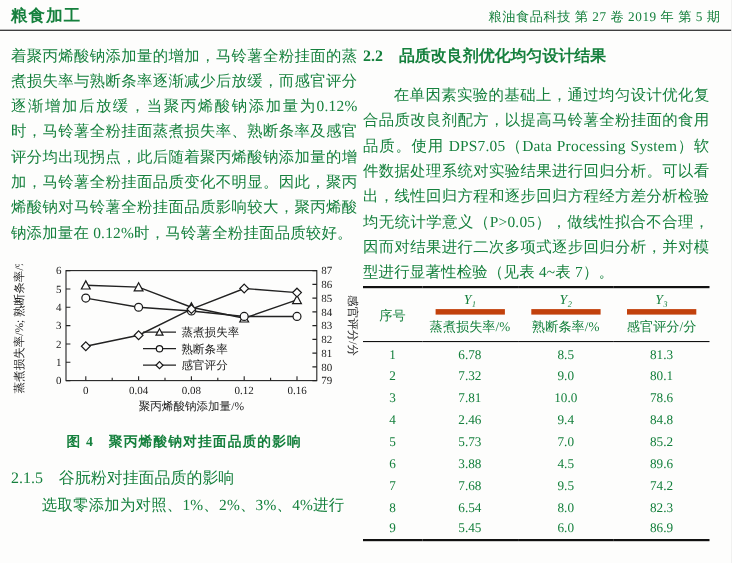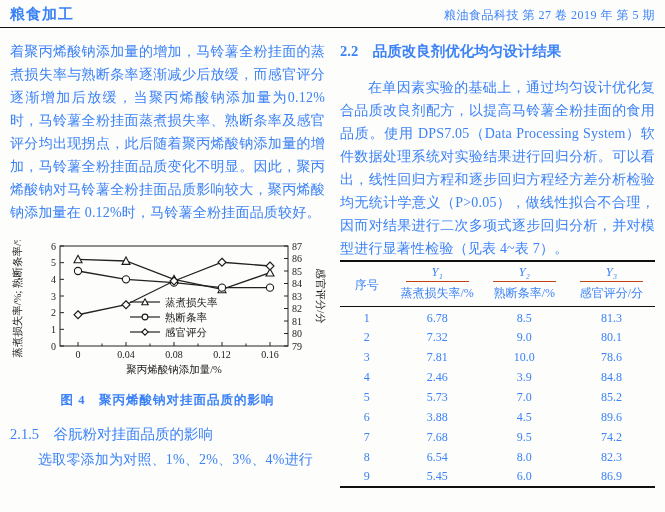--- a/index.html
+++ b/index.html
@@ -2,34 +2,34 @@
 <html><head>
 <meta charset="utf-8">
 <style>
   * { margin: 0; padding: 0; box-sizing: border-box; }
   html, body { background: #e8e8e8; }
   .page {
     position: relative;
     width: 665px; height: 512px;
     margin: 0 auto;
     background: #fdfdfc;
-    color: #3b82f6;
+    color: #15803d;
     font-family: "Liberation Serif", "DejaVu Serif", serif;
     overflow: hidden;
   }
   
   .pg-header {
     display: flex; justify-content: space-between; align-items: flex-end;
     padding: 5px 10px 3px 10px;
     border-bottom: 1.6px solid #111;
   }
   .pg-header .hl { font-size: 15px; font-weight: bold; letter-spacing: 1px; }
   .pg-header .hr { font-size: 12px; letter-spacing: 0.5px; }
   
-  .columns { display: flex; gap: 15px; padding: 12px 10px 0 10px; }
+  .columns { display: flex; gap: 5px; padding: 12px 10px 0 10px; }
   .col { width: 315px; }
   .body-text {
     font-size: 14px; line-height: 23px;
     text-align: justify; letter-spacing: 0.2px;
   }
   .indent { text-indent: 2em; }
   .sec-heading { font-size: 14.5px; font-weight: bold; line-height: 22px; margin-bottom: 14px; }
   .sec-heading-plain { font-size: 14.5px; font-weight: normal; line-height: 22px; margin-top: 14px; margin-bottom: 3px; }
   
   figure { margin-top: 16px; text-align: center; }
@@ -39,21 +39,21 @@
   svg text.legend { font-size: 10.5px; font-family: "Liberation Serif", "DejaVu Serif", serif; fill: #1a1a1a; }
   svg .mark { fill: #fdfdfc; stroke: #1a1a1a; stroke-width: 1.1; }
   
   .table-title { text-align: center; font-size: 12.5px; font-weight: bold; margin: 10px 0 6px 0; letter-spacing: 1px; }
   table { width: 100%; border-collapse: collapse; font-size: 12px; }
   table { border-top: 2px solid #111; border-bottom: 2px solid #111; }
   th, td { text-align: center; font-weight: normal; padding: 1px 2px; }
   thead tr.r1 th { padding-top: 3px; font-style: italic; font-size: 12.5px; }
   thead tr.r1 th.seq { font-style: normal; font-size: 12px; }
   th.seq { border-bottom: 1.3px solid #111; }
-  .ysub { display: block; border-bottom: 1px solid #c2410c; padding-bottom: 1px; margin: 0 10px; }
+  .ysub { display: block; border-bottom: 5px solid #c2410c; padding-bottom: 1px; margin: 0 10px; }
   thead tr.r2 th { border-bottom: 1.3px solid #111; padding: 2px 2px 4px 2px; margin-top: 28px; }
   tbody td { height: 20px; }
   tbody tr:first-child td { padding-top: 4px; }
   col.c0 { width: 17%; }
   col.cv { width: 27.6%; }
 </style>
 </head>
 <body>
 
 <div class="page">
@@ -201,21 +201,21 @@
             </tr>
             <tr>
               <td>3</td>
               <td>7.81</td>
               <td>10.0</td>
               <td>78.6</td>
             </tr>
             <tr>
               <td>4</td>
               <td>2.46</td>
-              <td>3.9</td>
+              <td>9.4</td>
               <td>84.8</td>
             </tr>
             <tr>
               <td>5</td>
               <td>5.73</td>
               <td>7.0</td>
               <td>85.2</td>
             </tr>
             <tr>
               <td>6</td>

